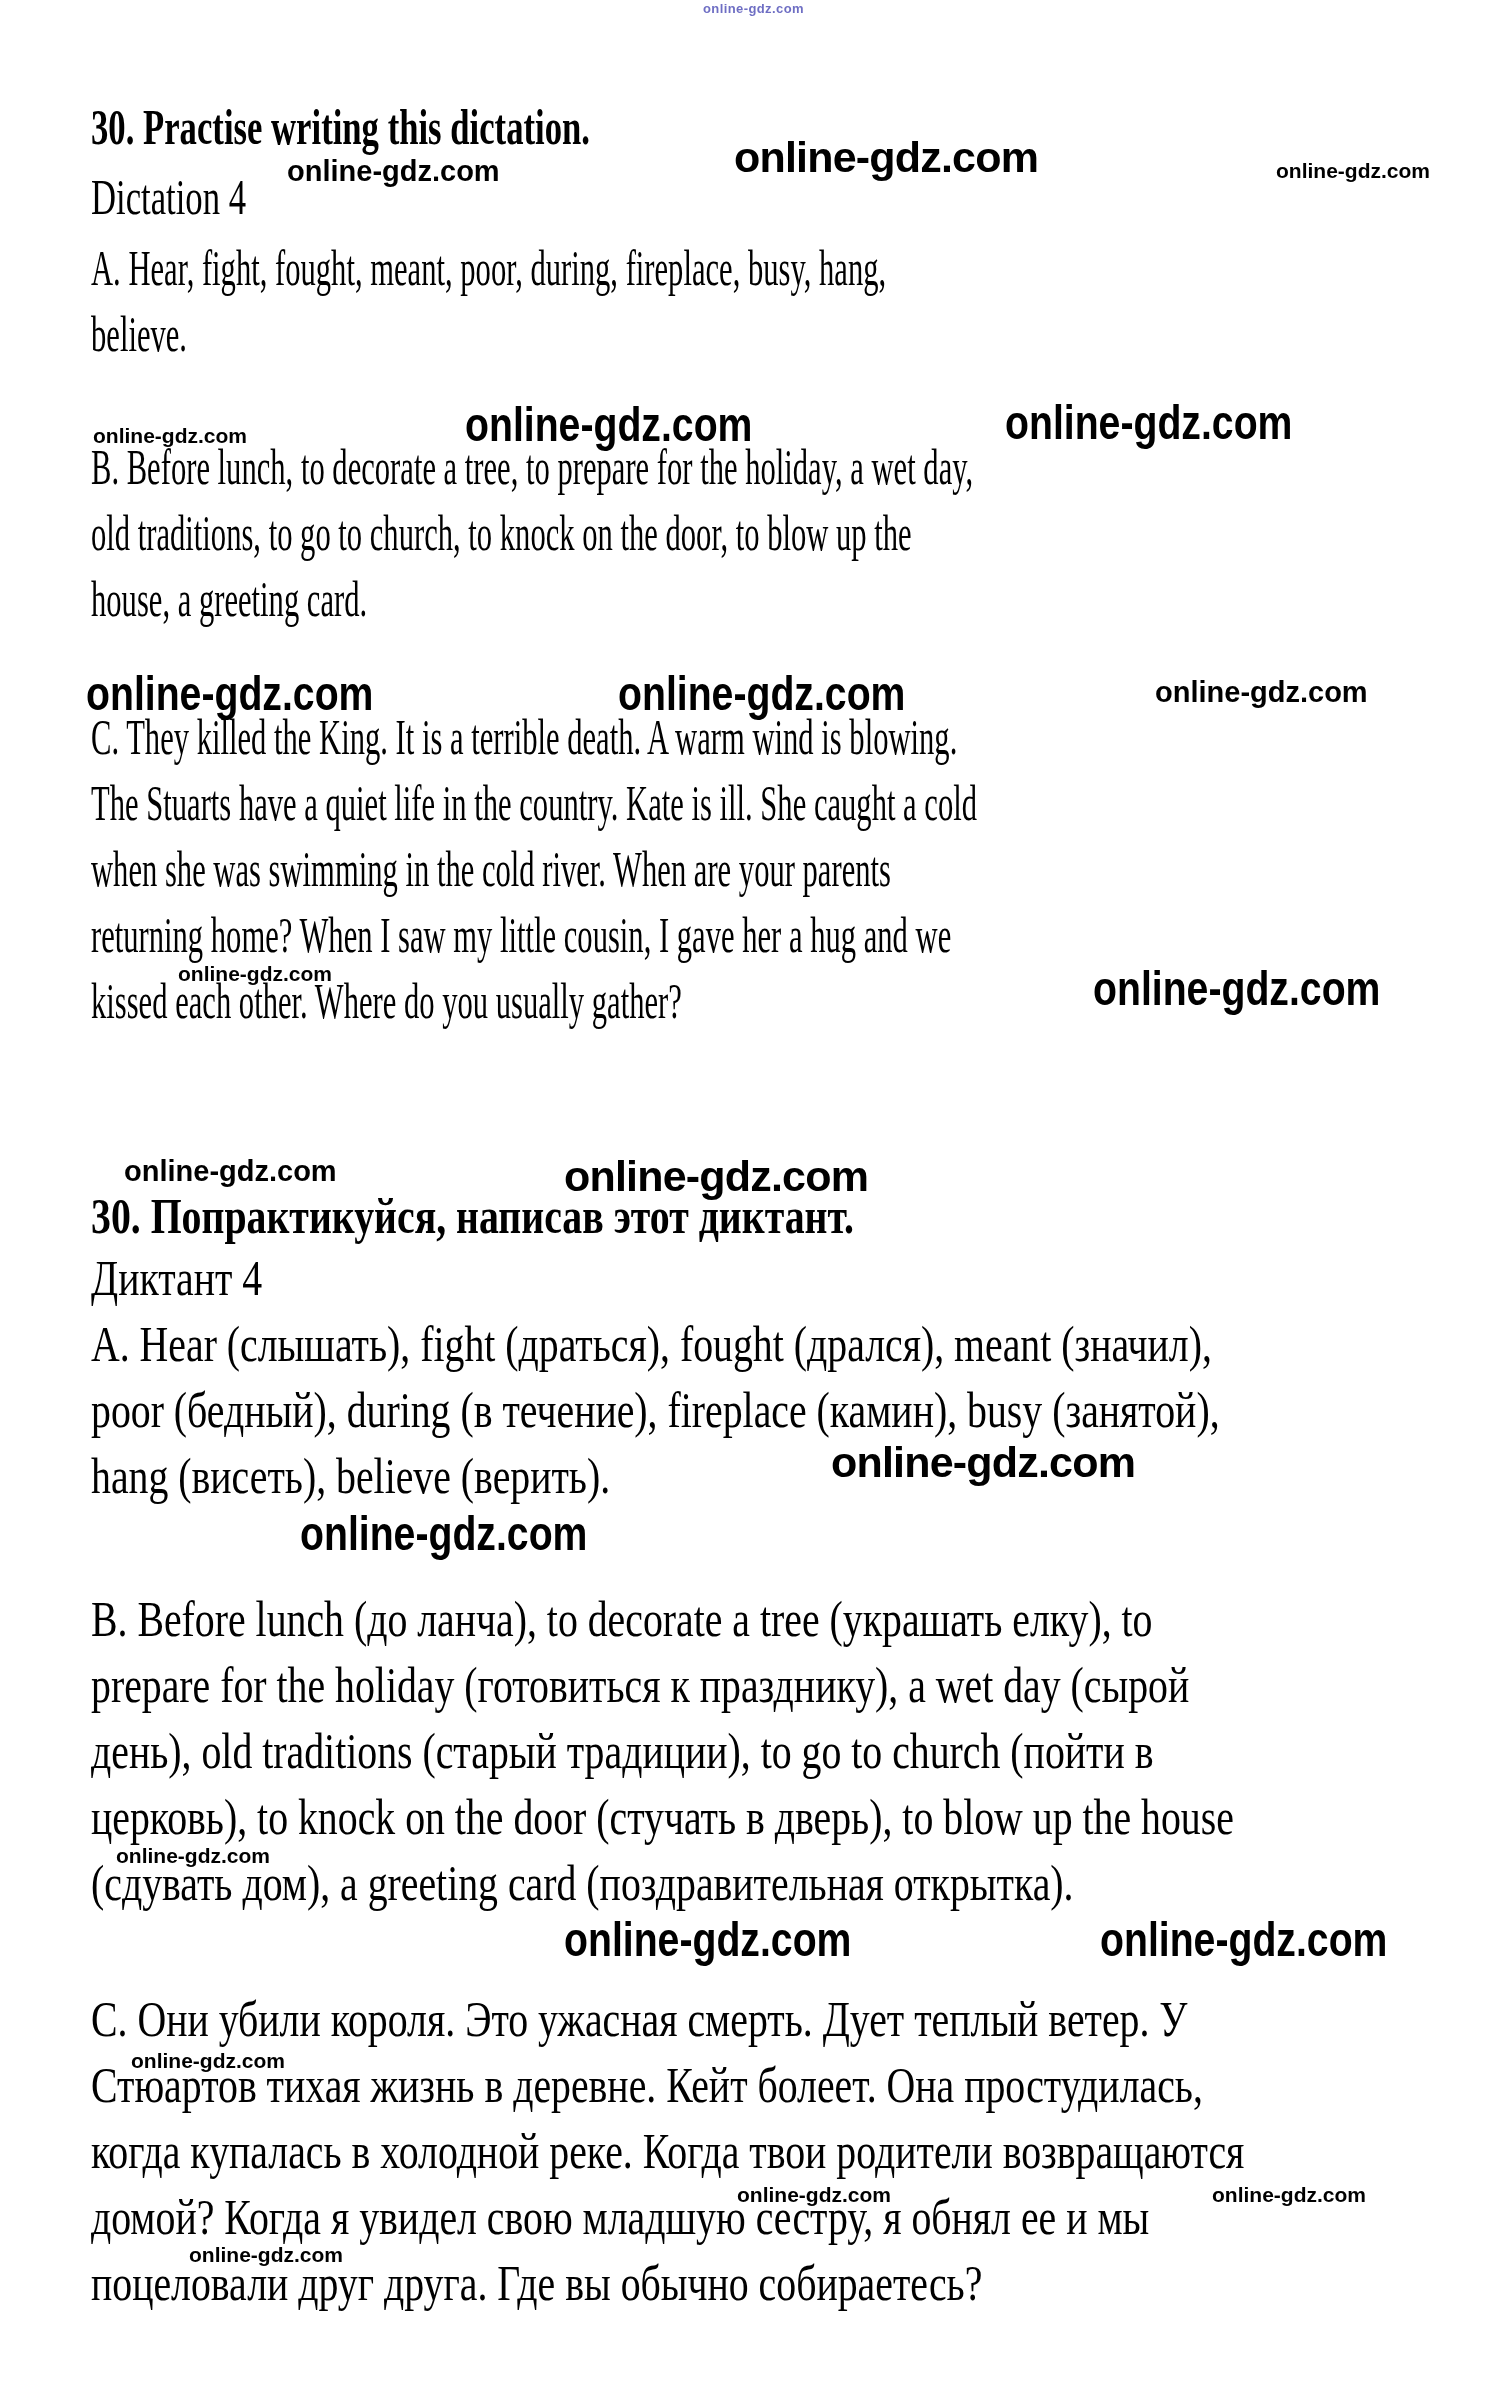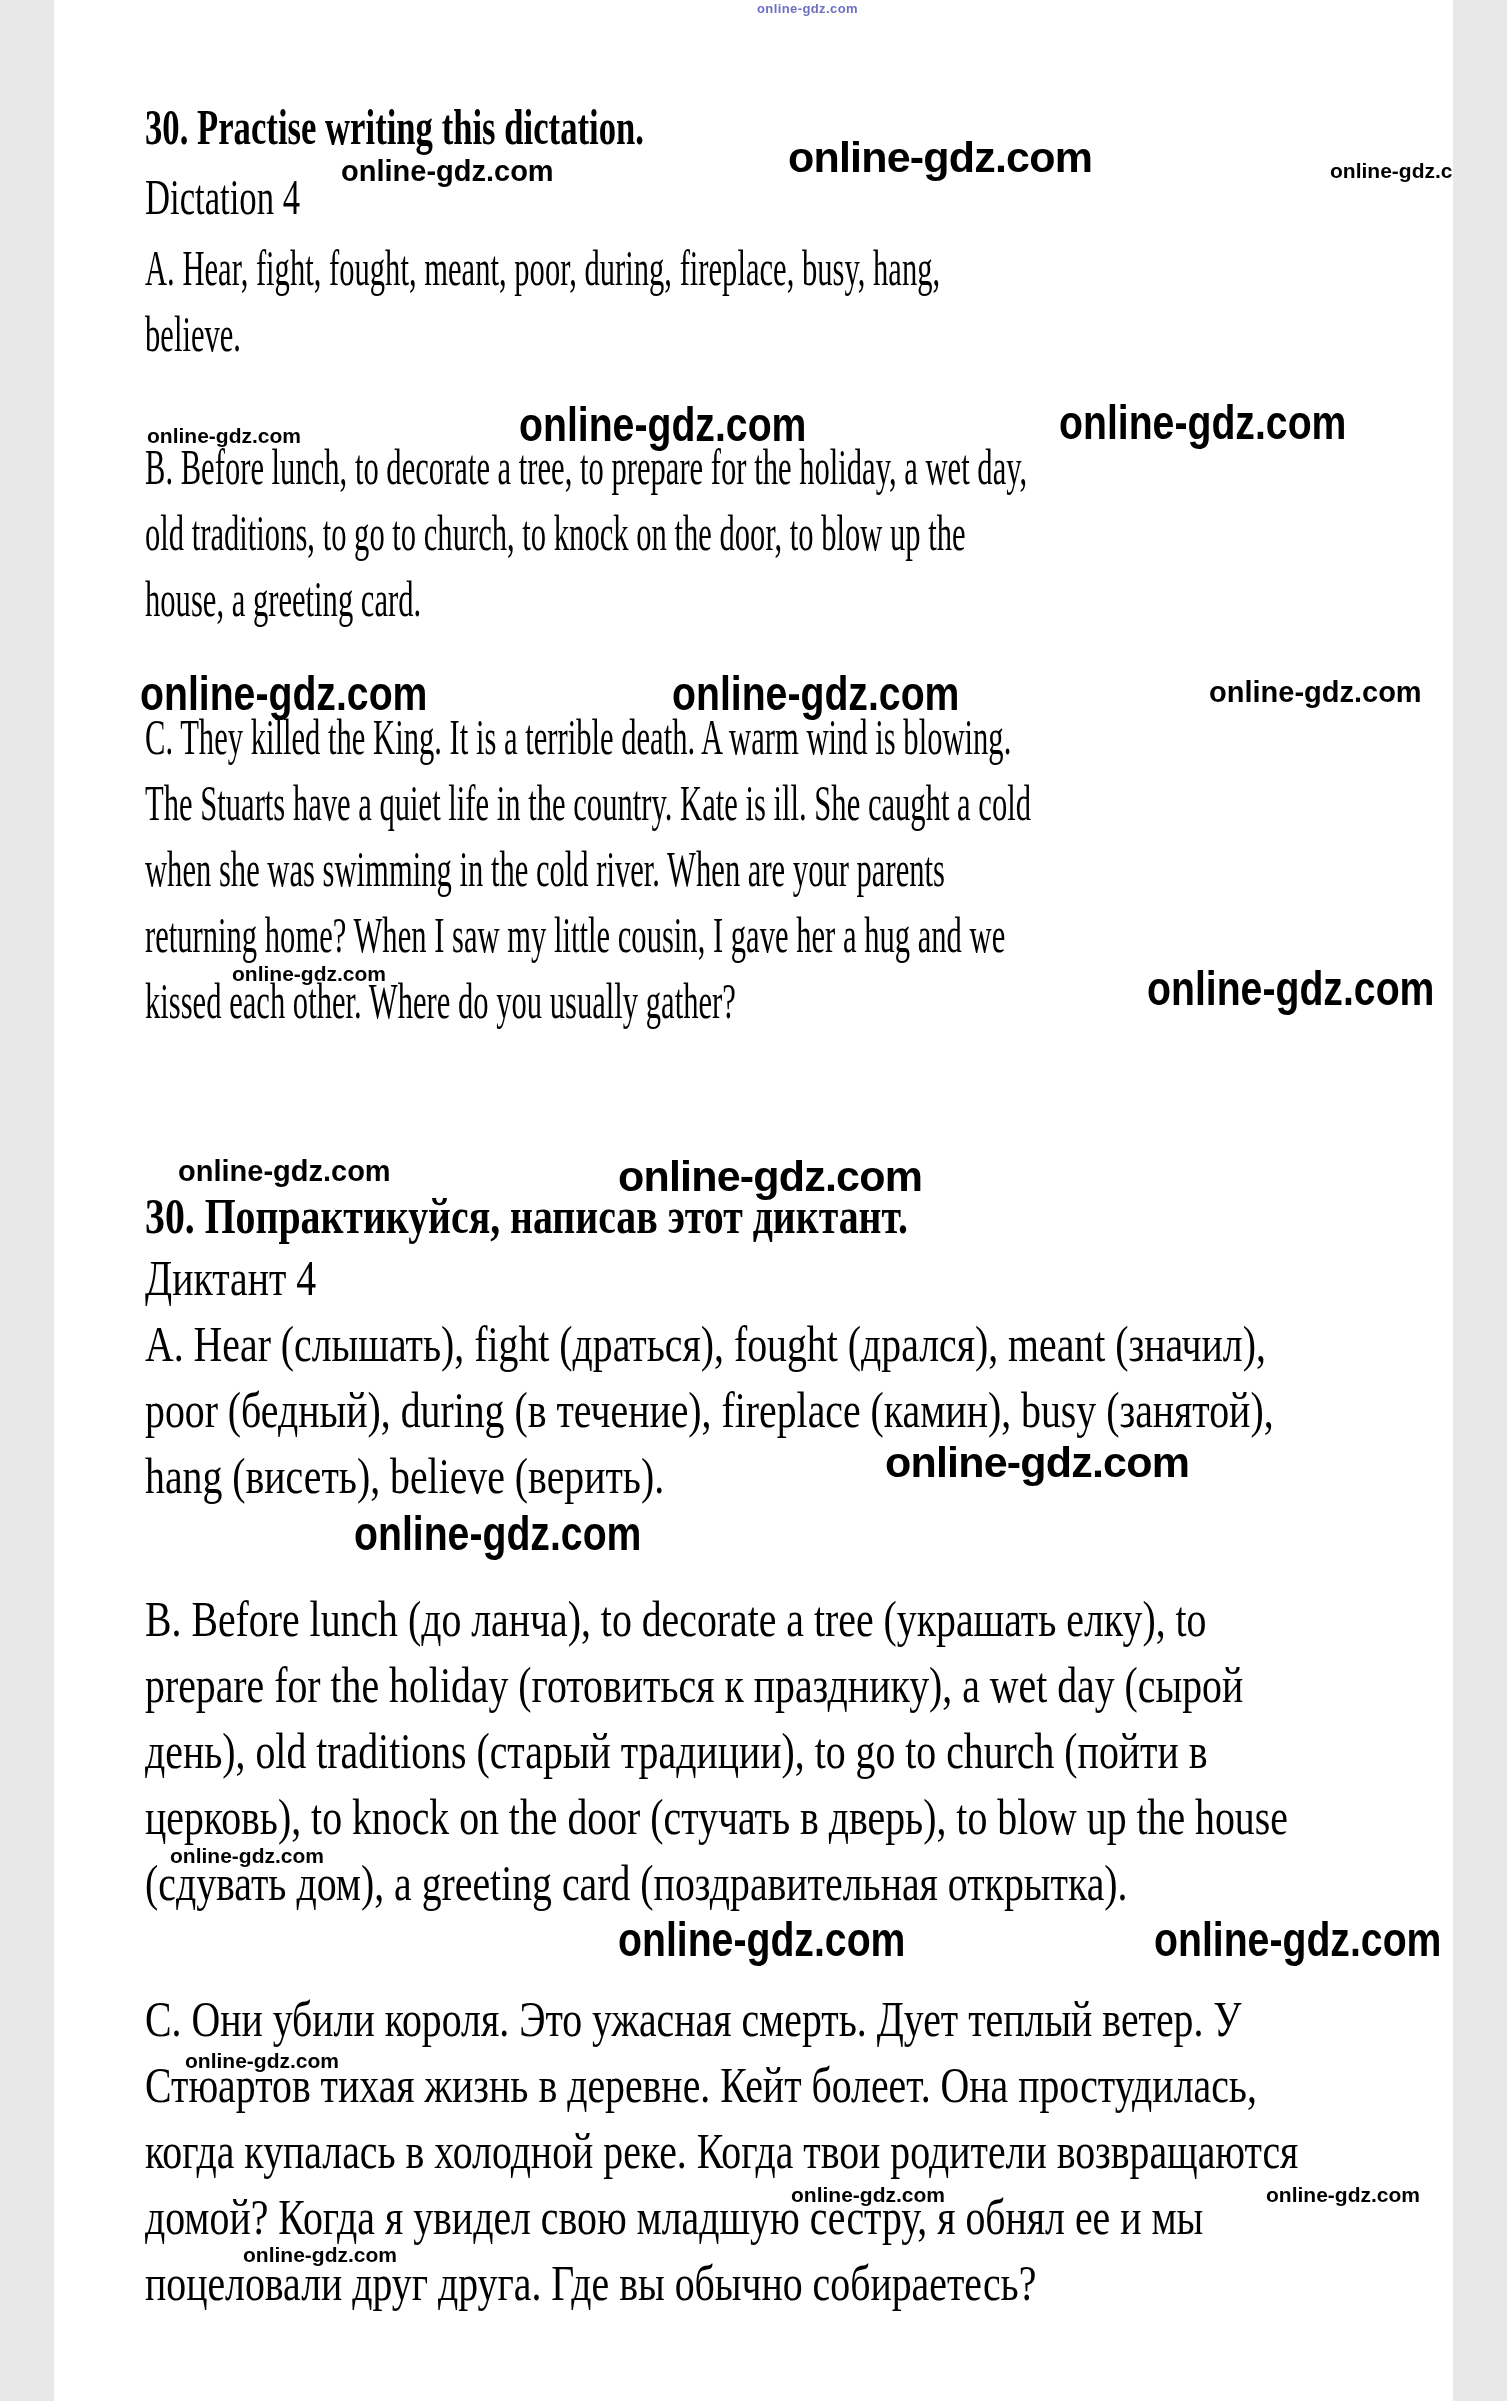--- a/index.html
+++ b/index.html
@@ -1,18 +1,18 @@
 <!DOCTYPE html>
 <html style="font-size:12.4px"><head>
 <meta charset="utf-8">
 <style>
   html,body { margin:0; padding:0; background:#e8e8e8; }
   .page {
     position:relative;
-    width:1399px;
+    width:1507px;
     height:2401px;
     margin:0 auto;
     background:#ffffff;
     overflow:hidden;
     color:#000000;
     font-family:"Liberation Serif", serif;
   }
   
   .tblock {
     position:absolute;

